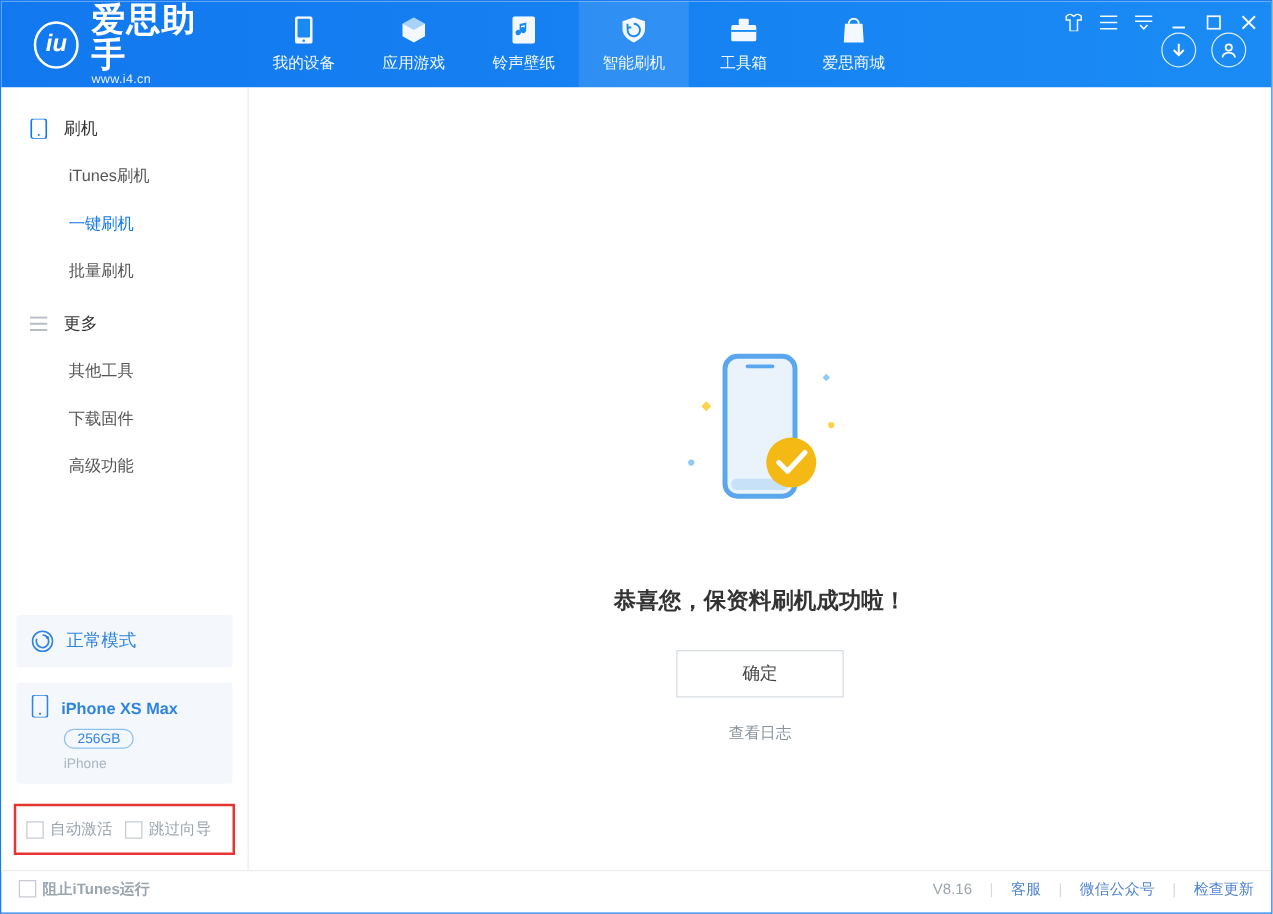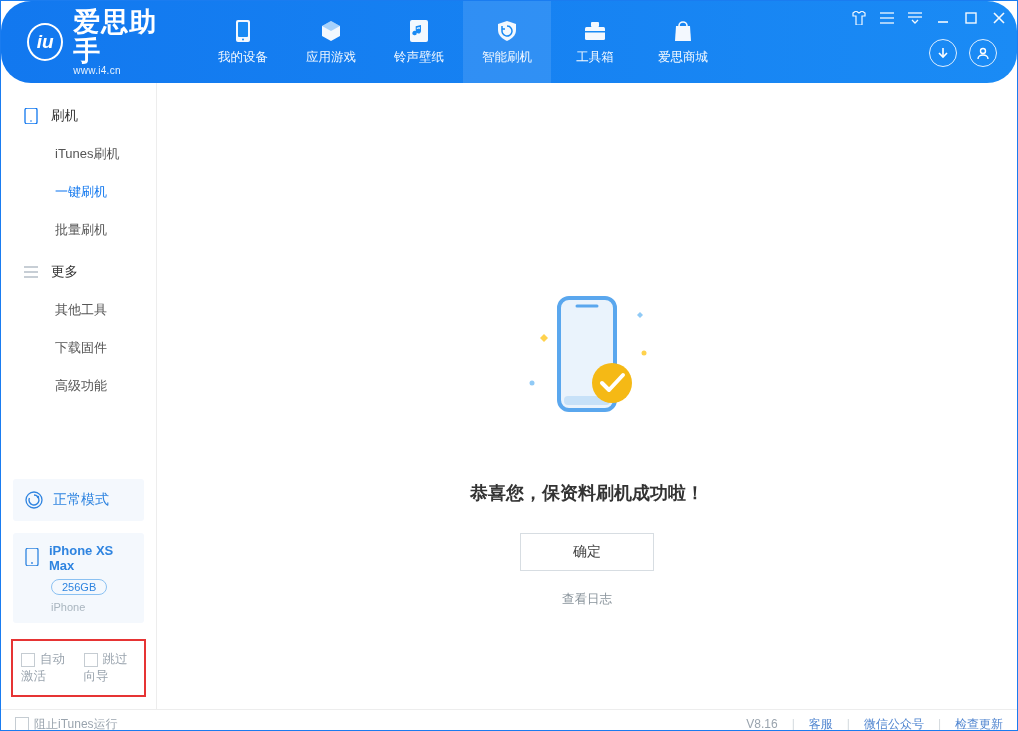--- a/index.html
+++ b/index.html
@@ -6,26 +6,25 @@
 body {
   font-family: "Microsoft YaHei", "PingFang SC", Arial, sans-serif;
   font-size: 13px;
   background: #fff;
   width: 1018px;
   height: 731px;
   overflow: hidden;
   border: 1px solid #1a7cf0;
 }
 .topbar {
-  height: 82px;
+  height: 69px;
   background: linear-gradient(to right, #1278ef, #1a8bf5);
   display: flex;
   align-items: center;
   color: #fff;
-  border-radius: 30px;
 }
 .logo-area {
   display: flex;
   align-items: center;
   padding: 0 20px 0 26px;
   width: 198px;
 }
 .logo-badge {
   width: 38px; height: 38px;
   border-radius: 50%;
@@ -76,21 +75,21 @@
 .win-btn { width: 20px; height: 18px; display:flex; align-items:center; justify-content:center; cursor:pointer; opacity: 0.95; color:#fff; }
 .circle-btns { position:absolute; right: 20px; bottom: 16px; display:flex; gap:12px; }
 .circle-btn {
   width: 28px; height:28px; border-radius:50%;
   border:1.5px solid rgba(255,255,255,0.85);
   display:flex; align-items:center; justify-content:center;
   color:#fff; cursor:pointer;
 }
 .body-wrap { display:flex; height: calc(100% - 74px - 29px); background:#fff; }
 .sidebar {
-  width: 156px;
+  width: 198px;
   border-right: 1px solid #ededed;
   display:flex;
   flex-direction:column;
   padding-top: 10px;
   position: relative;
 }
 .sb-section-hdr {
   display:flex; align-items:center;
   padding: 14px 18px 10px 22px;
   color:#333; font-size:13.5px;
@@ -140,21 +139,21 @@
 .ok-btn {
   border:1px solid #d7dde2; background:#fff; color:#444;
   padding: 9px 52px; font-size:14px; cursor:pointer;
 }
 .log-link { margin-top:20px; color:#8a949c; font-size:12.5px; cursor:pointer; }
 .statusbar {
   height:29px; border-top:1px solid #ededed;
   display:flex; align-items:center; padding: 0 14px;
   font-size:12px; color:#9aa4ae;
 }
-.statusbar .left { display:flex; align-items:flex-end; gap:6px; }
+.statusbar .left { display:flex; align-items:flex-end; gap:6px;font-weight:bold; }
 .statusbar .right { margin-left:auto; display:flex; align-items:center; gap:14px; }
 .status-version { color:#9aa4ae; }
 .status-link { color:#5085d0; cursor:pointer; }
 .sep { color:#d4dade; }
 </style>
 </head>
 <body>
 
 <div class="topbar">
   <div class="logo-area">

